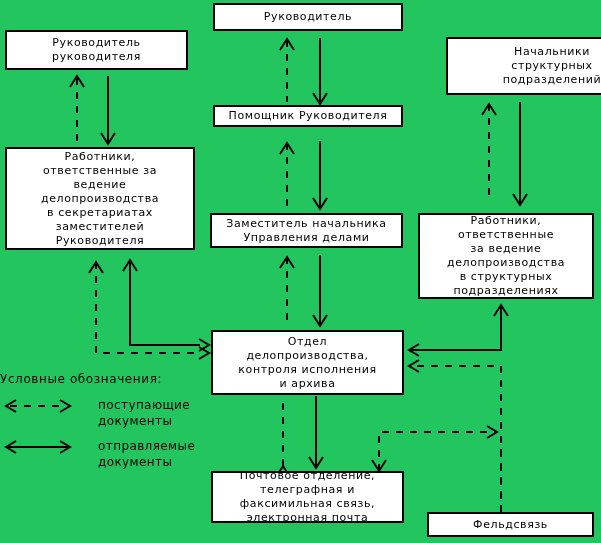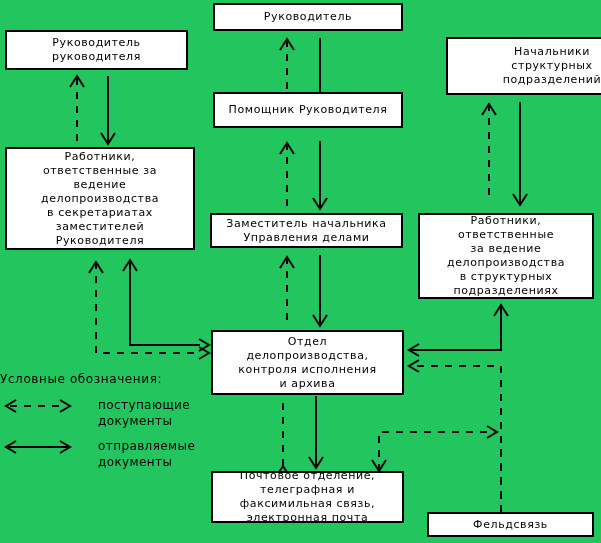--- a/index.html
+++ b/index.html
@@ -150,21 +150,21 @@
     <span>Руководитель
 руководителя</span>
   </div>
 
   <div class="box" style="left:418px; top:37px; width:212px; height:58px;margin-left:28px;">
     <span>Начальники
 структурных
 подразделений</span>
   </div>
 
-  <div class="box" style="left:213px; top:92px; width:190px; height:36px;">
+  <div class="box" style="left:213px; top:105px; width:190px; height:22px;">
     <span>Помощник  Руководителя</span>
   </div>
 
   <div class="box" style="left:5px; top:147px; width:190px; height:103px;">
     <span>Работники,
 ответственные за
 ведение
 делопроизводства
 в секретариатах
 заместителей

